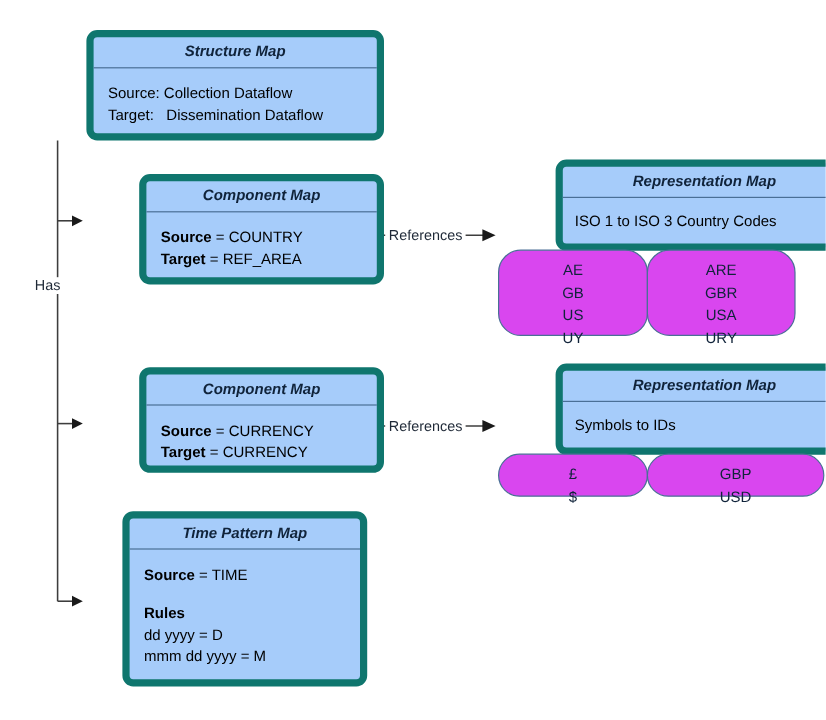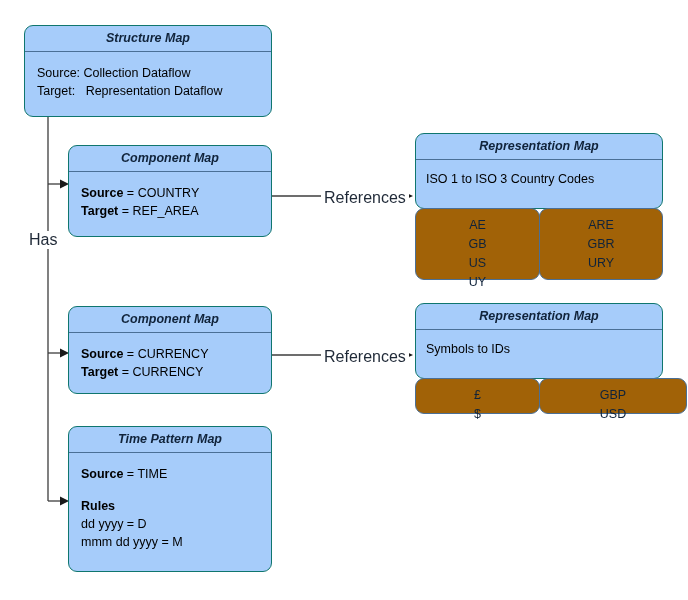--- a/index.html
+++ b/index.html
@@ -21,24 +21,25 @@
     inset: 0;
     width: 688px;
     height: 600px;
   }
 
   
   .node {
     position: absolute;
     box-sizing: border-box;
     background: #a6ccfa;
-    border: 1px solid #0f766e;
+    border: 6px solid #0f766e;
     border-radius: 9px;
     display: flex;
     flex-direction: column;
+    margin-left: 48px;
   }
   .node-header {
     box-sizing: border-box;
     height: 26px;
     line-height: 24px;
     text-align: center;
     font-weight: bold;
     font-style: italic;
     font-size: 12.5px;
     color: #10233a;
@@ -59,34 +60,34 @@
 
   .rules-title {
     font-weight: bold;
     margin-top: 14px;
   }
 
   
   .codebox {
     position: absolute;
     box-sizing: border-box;
-    background: #a16207;
+    background: #d946ef;
     border: 1px solid #4a6f96;
-    border-radius: 9px;
+    border-radius: 19px;
     font-size: 12.5px;
     line-height: 19px;
     color: #10233a;
     text-align: center;
     padding-top: 7px;
   }
 
   
   .edge-label {
     position: absolute;
-    font-size: 16px;
+    font-size: 12px;
     color: #1f2937;
     background: #ffffff;
     padding: 0 3px;
     white-space: nowrap;
   }
 
   svg.edges {
     position: absolute;
     left: 0;
     top: 0;
@@ -123,41 +124,41 @@
   </svg>
 
   <div class="edge-label" style="left:26px; top:231px;">Has</div>
   <div class="edge-label" style="left:321px; top:189px;">References</div>
   <div class="edge-label" style="left:321px; top:348px;">References</div>
 
   <div class="node" style="left:24px; top:25px; width:248px; height:92px;">
     <div class="node-header">Structure Map</div>
     <div class="node-body">
       <div class="row">Source: Collection Dataflow</div>
-      <div class="row">Target:   Representation Dataflow</div>
+      <div class="row">Target:   Dissemination Dataflow</div>
     </div>
   </div>
 
   <div class="node" style="left:68px; top:145px; width:204px; height:92px;">
     <div class="node-header">Component Map</div>
     <div class="node-body">
       <div class="row"><span class="lbl">Source</span><span> = COUNTRY</span></div>
       <div class="row"><span class="lbl">Target</span><span> = REF_AREA</span></div>
     </div>
   </div>
 
   <div class="node" style="left:68px; top:306px; width:204px; height:88px;">
     <div class="node-header">Component Map</div>
     <div class="node-body">
       <div class="row"><span class="lbl">Source</span><span> = CURRENCY</span></div>
       <div class="row"><span class="lbl">Target</span><span> = CURRENCY</span></div>
     </div>
   </div>
 
-  <div class="node" style="left:68px; top:426px; width:204px; height:146px;">
+  <div class="node" style="left:54px; top:426px; width:204px; height:146px;">
     <div class="node-header">Time Pattern Map</div>
     <div class="node-body">
       <div class="row"><span class="lbl">Source</span><span> = TIME</span></div>
       <div class="rules-title">Rules</div>
       <div class="row">dd yyyy = D</div>
       <div class="row">mmm dd yyyy = M</div>
     </div>
   </div>
 
   <div class="node" style="left:415px; top:133px; width:248px; height:76px;">
@@ -170,20 +171,21 @@
   <div class="codebox" style="left:415px; top:208px; width:125px; height:72px;">
     <div>AE</div>
     <div>GB</div>
     <div>US</div>
     <div>UY</div>
   </div>
 
   <div class="codebox" style="left:539px; top:208px; width:124px; height:72px;">
     <div>ARE</div>
     <div>GBR</div>
+    <div>USA</div>
     <div>URY</div>
   </div>
 
   <div class="node" style="left:415px; top:303px; width:248px; height:76px;">
     <div class="node-header">Representation Map</div>
     <div class="node-body pad-small">
       <div class="row">Symbols to IDs</div>
     </div>
   </div>
 

